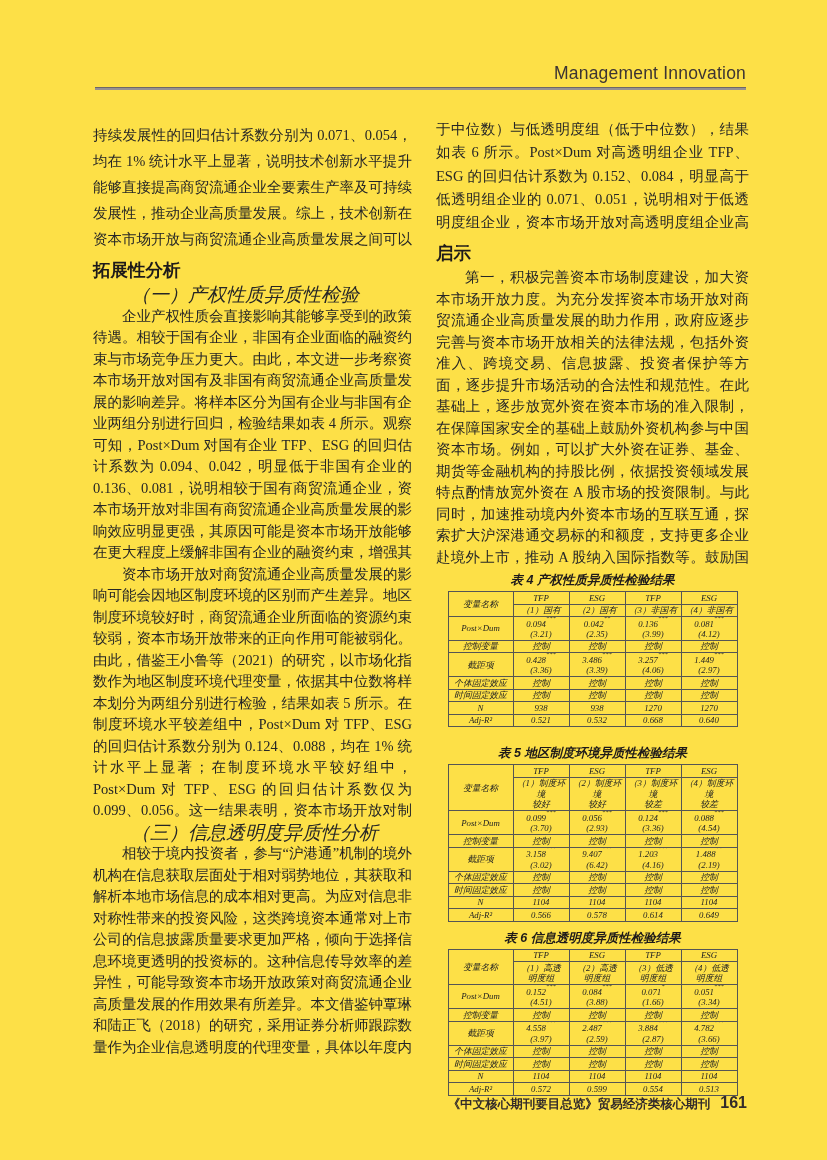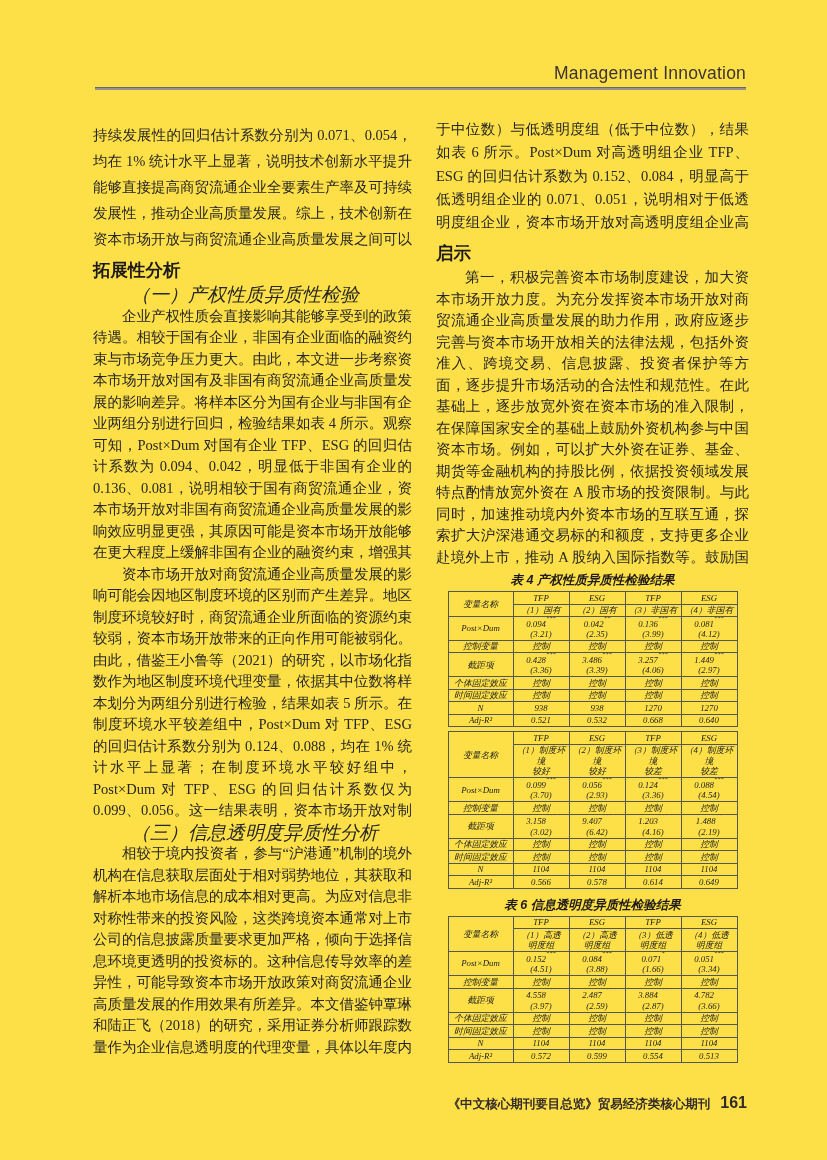--- a/index.html
+++ b/index.html
@@ -179,20 +179,21 @@
                 <td>0.532</td>
                 <td>0.668</td>
                 <td>0.640</td>
               </tr>
             </tbody>
           </table>
         </div>
     </div>
 
     <div class="table-sec ts-5">
+      <div class="t-title">表 5  地区制度环境异质性检验结果</div>
       <div>
           <table class="rtable">
             <thead>
               <tr>
                 <th rowspan="2" class="lbl">变量名称</th>
                 <th>TFP</th>
                 <th>ESG</th>
                 <th>TFP</th>
                 <th>ESG</th>
               </tr>

